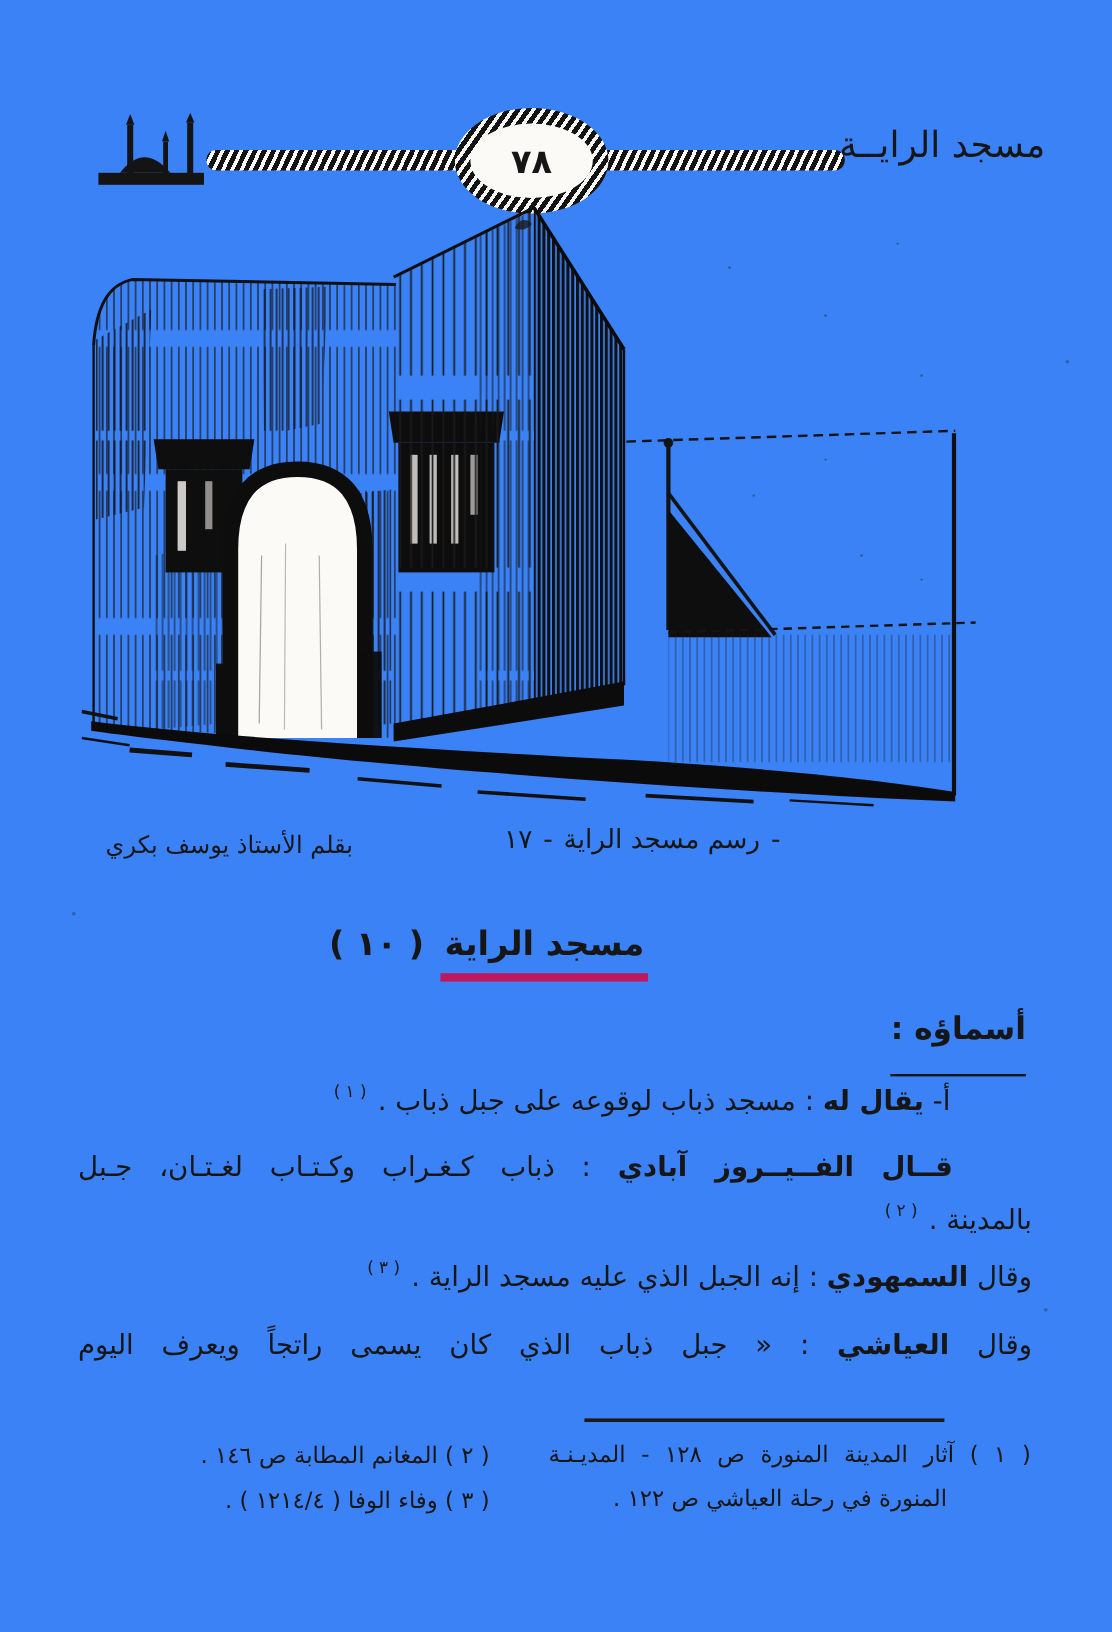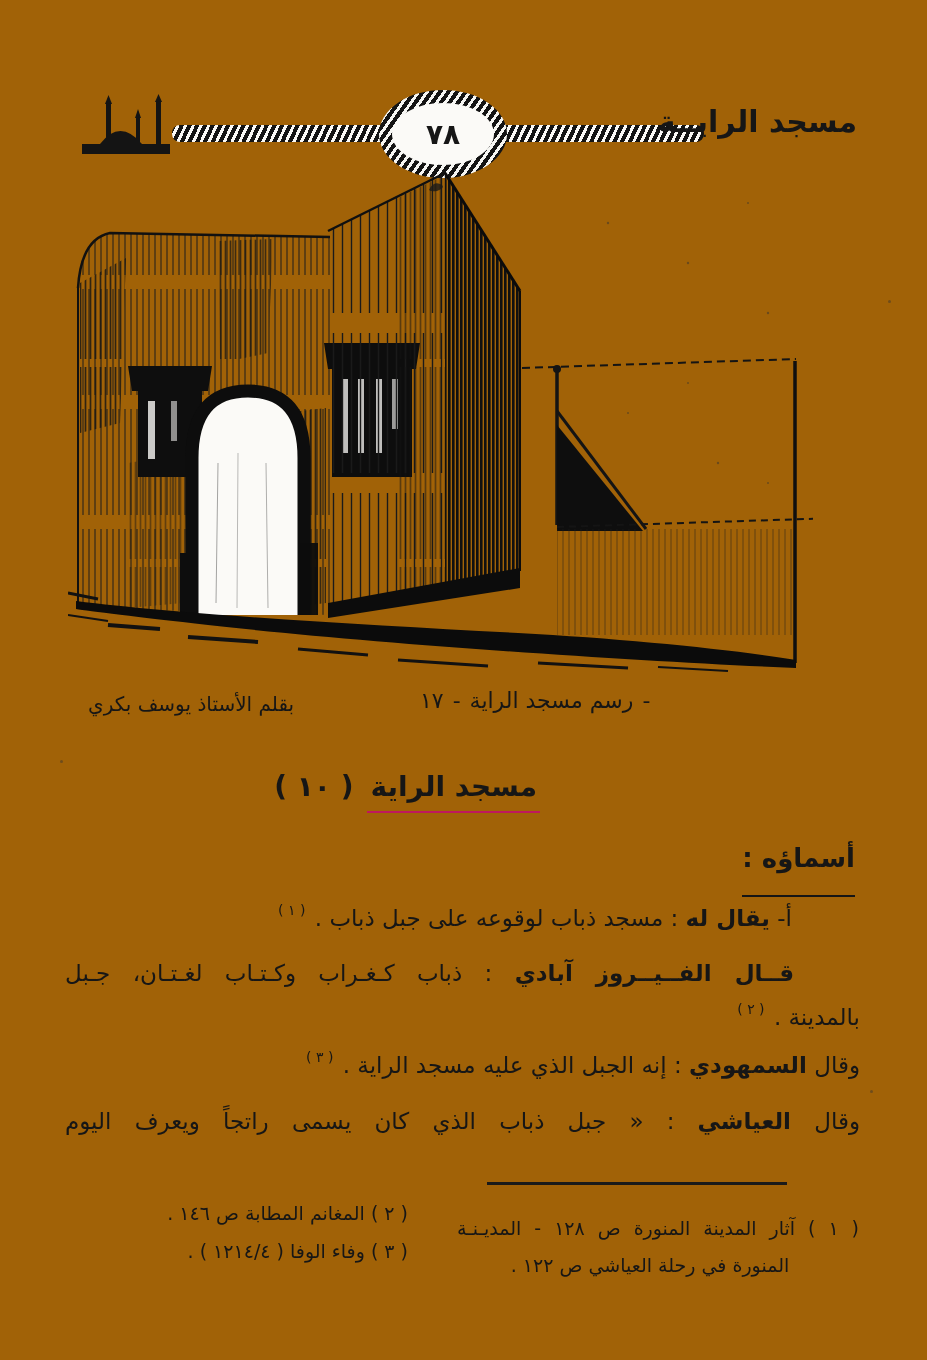--- a/index.html
+++ b/index.html
@@ -1,71 +1,71 @@
 <!DOCTYPE html>
 <html><head>
 <meta charset="utf-8">
 <style>
   html,body{margin:0;padding:0;}
   body{background:#777;font-family:"DejaVu Sans",sans-serif;}
   .page{
     position:relative;width:927px;height:1360px;margin:0 auto;
-    background:#a16207;color:#161616;overflow:hidden;
+    background:#3b82f6;color:#161616;overflow:hidden;
   }
   
   .mosque-icon{position:absolute;left:76px;top:94px;width:104px;height:72px;}
   .header-band{
     position:absolute;left:172px;top:125px;width:532px;height:17px;
     background:repeating-linear-gradient(115deg,#141414 0 4px,#fbfaf7 4px 7px);
     border-radius:8px;
   }
   .page-oval{
     position:absolute;left:379px;top:90px;width:128px;height:88px;border-radius:50%;
     background:repeating-linear-gradient(125deg,#141414 0 4px,#f6f6f3 4px 7px);
   }
   .page-oval-inner{
     position:absolute;inset:13px;border-radius:50%;background:#fbfaf7;
     display:flex;align-items:center;justify-content:center;
     font-size:28px;font-weight:bold;
   }
   .header-title{
-    position:absolute;right:70px;top:104px;font-size:30px;font-weight:bold;
+    position:absolute;right:56px;top:104px;font-size:30px;font-weight:normal;
     direction:rtl;
   }
   .ink-smudge{position:absolute;left:427px;top:179px;width:24px;height:16px;}
   
   .figure-svg{position:absolute;left:68px;top:163px;width:745px;height:510px;}
   .figure-caption{
     position:absolute;left:420px;top:688px;display:flex;direction:ltr;gap:9px;
     font-size:22px;align-items:baseline;
   }
   .figure-credit{position:absolute;left:88px;top:692px;font-size:20px;direction:rtl;}
   
   .section-heading{
     position:absolute;left:180px;top:770px;width:360px;
     display:flex;direction:ltr;justify-content:flex-end;gap:14px;
     font-size:28px;font-weight:bold;align-items:baseline;
   }
-  .section-title-underline{border-bottom:2px solid #be185d;padding:0 3px 8px;}
+  .section-title-underline{border-bottom:7px solid #be185d;padding:0 3px 8px;}
   .names-heading{
     position:absolute;right:72px;top:843px;font-size:26px;font-weight:bold;direction:rtl;
   }
   .names-heading span{display:inline-block;border-bottom:2.5px solid #151515;padding-bottom:22px;}
   
   .para{position:absolute;left:65px;right:67px;direction:rtl;font-size:23px;line-height:1.5;}
   .p1{top:901px;text-align:right;padding-right:68px;}
   .p2a{top:956px;text-align:justify;text-align-last:justify;padding-right:66px;}
   .p2b{top:1000px;text-align:right;padding-left:217px;}
   .p3{top:1048px;text-align:right;}
   .p4{top:1104px;text-align:justify;text-align-last:justify;}
   .bold{font-weight:bold;}
   sup.ref{font-size:14px;position:relative;top:-2px;margin-right:2px;}
   
   .footnote-sep{position:absolute;left:487px;top:1182px;width:300px;height:3px;background:#1a1a1a;}
-  .fn-col-right{position:absolute;right:68px;top:1194px;width:402px;direction:rtl;font-size:19px;line-height:37px;margin-top:16px;}
+  .fn-col-right{position:absolute;right:68px;top:1194px;width:402px;direction:rtl;font-size:19px;line-height:37px;}
   .fn-col-right .l1{text-align:justify;text-align-last:justify;}
   .fn-col-right .l2{text-align:center;padding-right:16px;}
   .fn-col-left{position:absolute;left:68px;top:1194px;width:340px;direction:rtl;font-size:19px;line-height:38px;text-align:right;}
   .speck{position:absolute;background:#333;border-radius:50%;opacity:.45;}
 </style>
 </head>
 <body>
 
 <div class="page">
 

